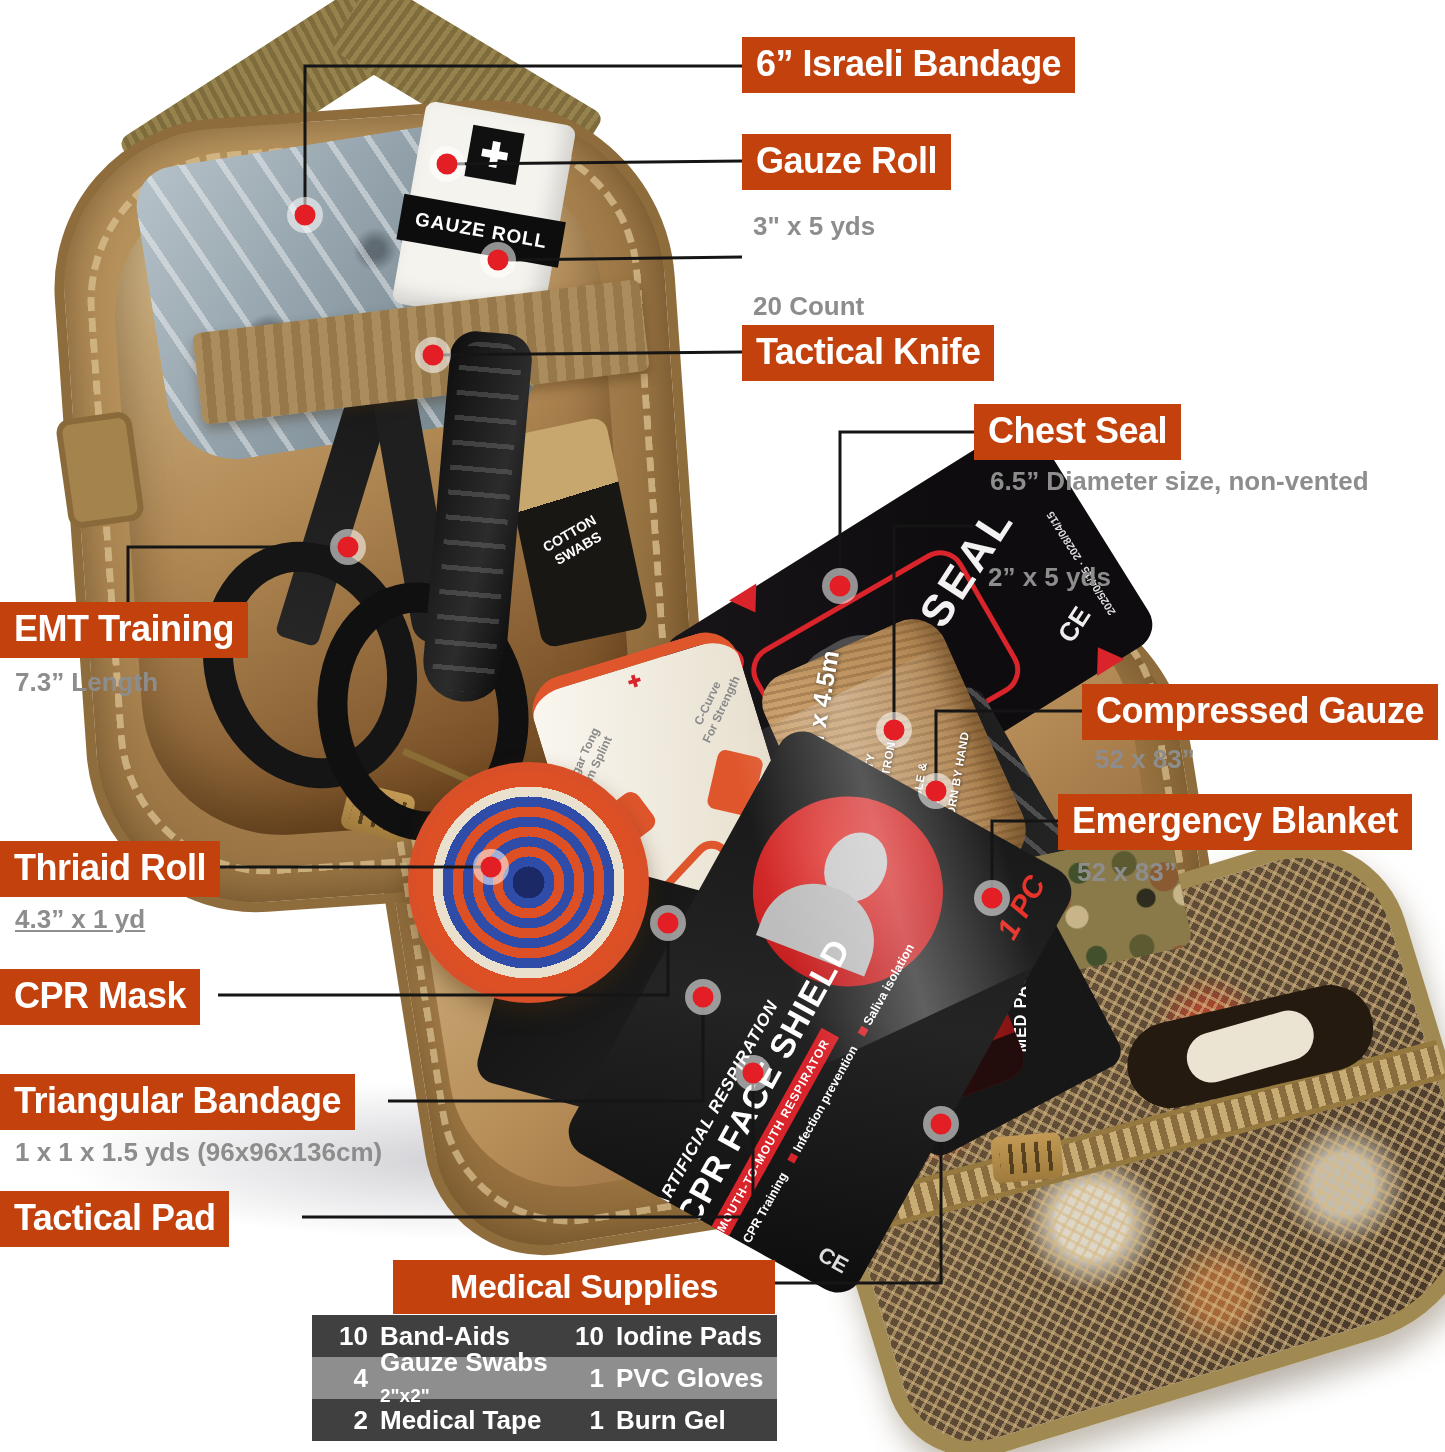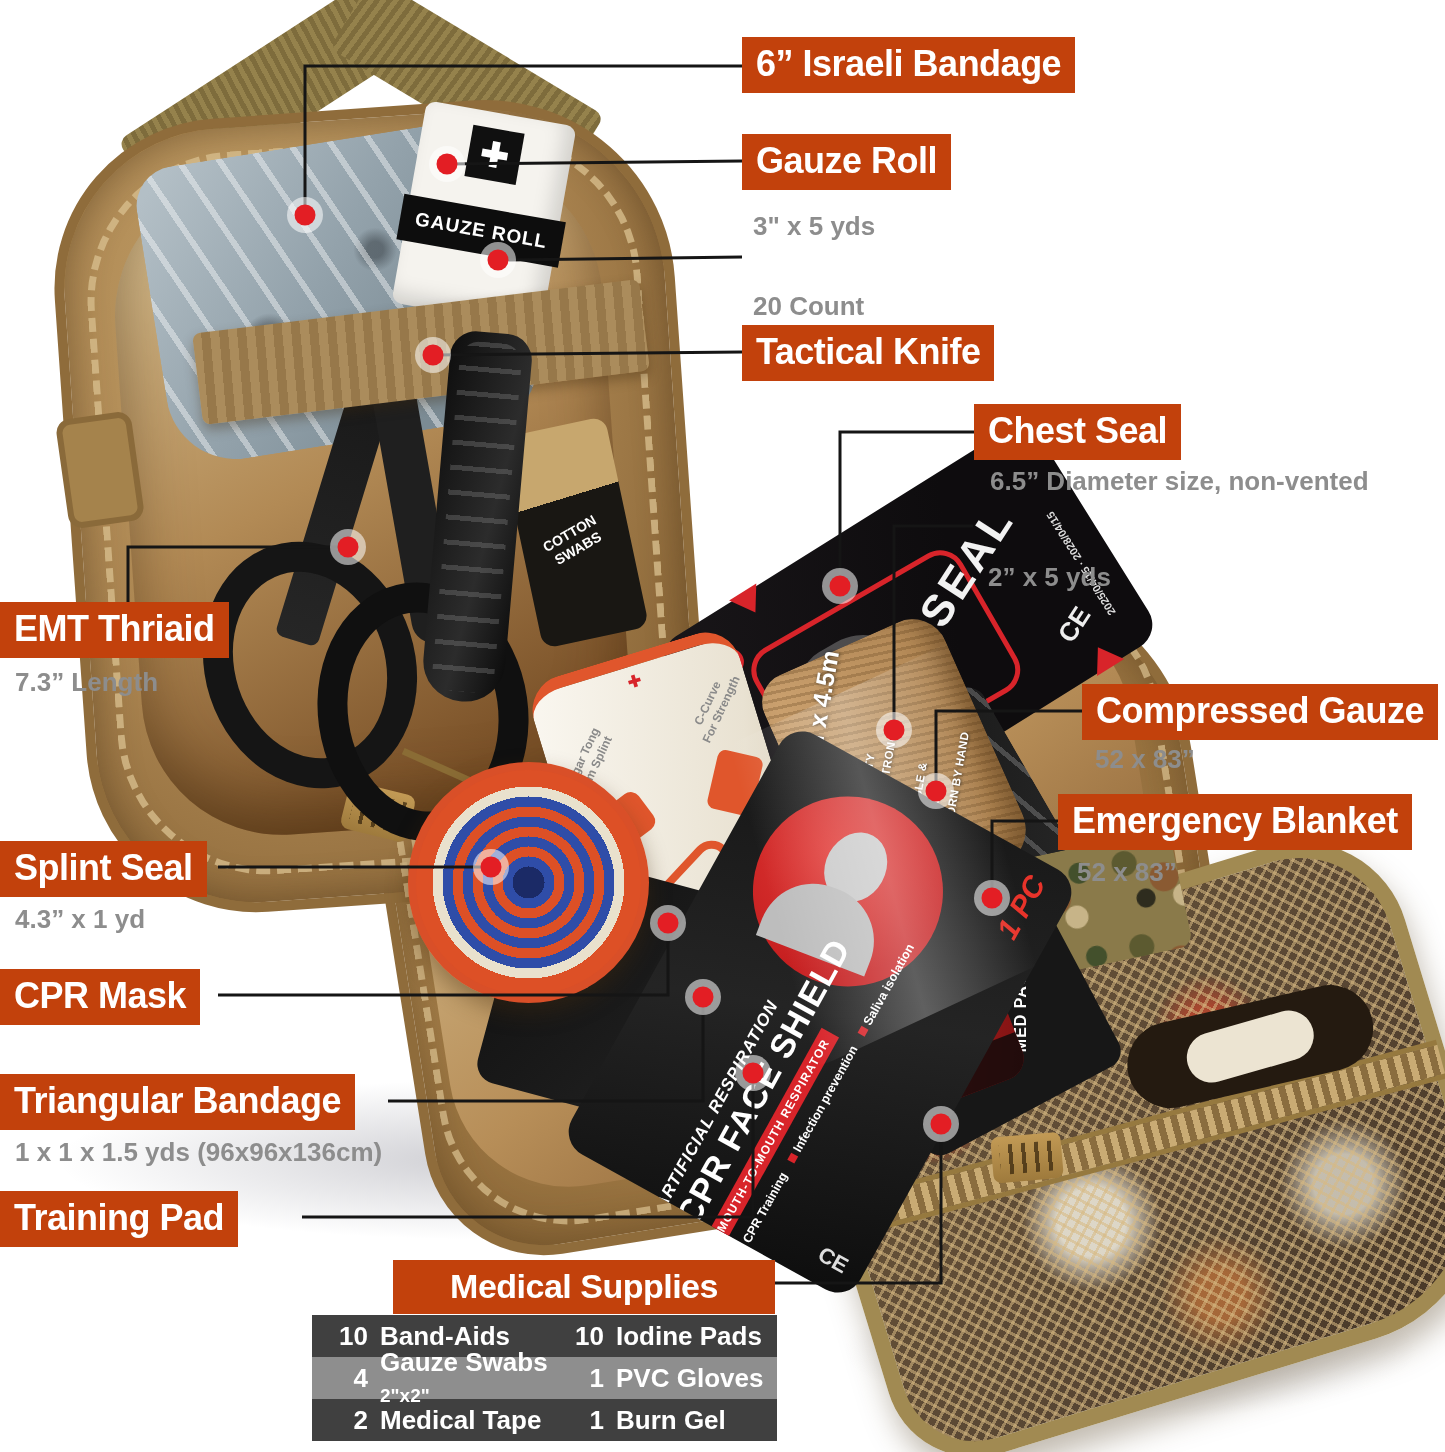--- a/index.html
+++ b/index.html
@@ -255,28 +255,28 @@
   <div class="tag" style="left:974px;top:404px;">Chest Seal</div>
 
   <div class="tag" style="left:742px;top:325px;">Tactical Knife</div>
   <div class="sub" style="left:990px;top:467px;">6.5” Diameter size, non-vented</div>
   <div class="sub" style="left:988px;top:563px;">2” x 5 yds</div>
   <div class="tag" style="left:1082px;top:684px;">Compressed Gauze</div>
   <div class="sub" style="left:1095px;top:745px;">52 x 83”</div>
   <div class="tag" style="left:1058px;top:794px;">Emergency Blanket</div>
   <div class="sub" style="left:1077px;top:858px;">52 x 83”</div>
 
-  <div class="tag" style="left:0;top:602px;">EMT Thriaid</div>
+  <div class="tag" style="left:0;top:602px;">EMT Training</div>
   <div class="sub" style="left:15px;top:668px;">7.3” Length</div>
-  <div class="tag" style="left:0;top:841px;">Splint Seal</div>
-  <div class="sub" style="left:15px;top:905px;">4.3” x 1 yd</div>
+  <div class="tag" style="left:0;top:841px;">Thriaid Roll</div>
+  <div class="sub" style="left:15px;top:905px;text-decoration:underline;">4.3” x 1 yd</div>
   <div class="tag" style="left:0;top:969px;">CPR Mask</div>
   <div class="tag" style="left:0;top:1074px;">Triangular Bandage</div>
   <div class="sub" style="left:15px;top:1138px;">1 x 1 x 1.5 yds (96x96x136cm)</div>
-  <div class="tag" style="left:0;top:1191px;">Training Pad</div>
+  <div class="tag" style="left:0;top:1191px;">Tactical Pad</div>
 
   <div class="tag center" style="left:393px;top:1260px;width:354px;font-size:34px;">Medical Supplies</div>
 
   <div id="supplies">
     <div class="srow light">
       <span class="q1">10</span>
       <span class="i1"><span>Band-Aids</span> <span class="note"></span></span>
       <span class="q2">10</span>
       <span class="i2">Iodine Pads</span>
     </div>

